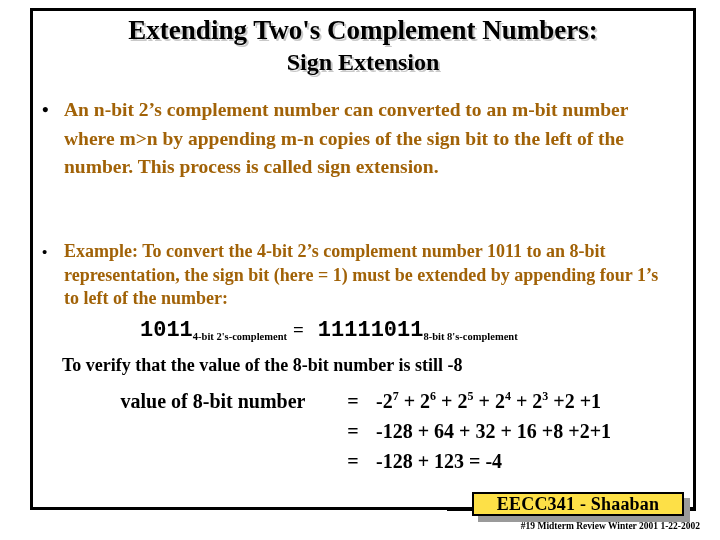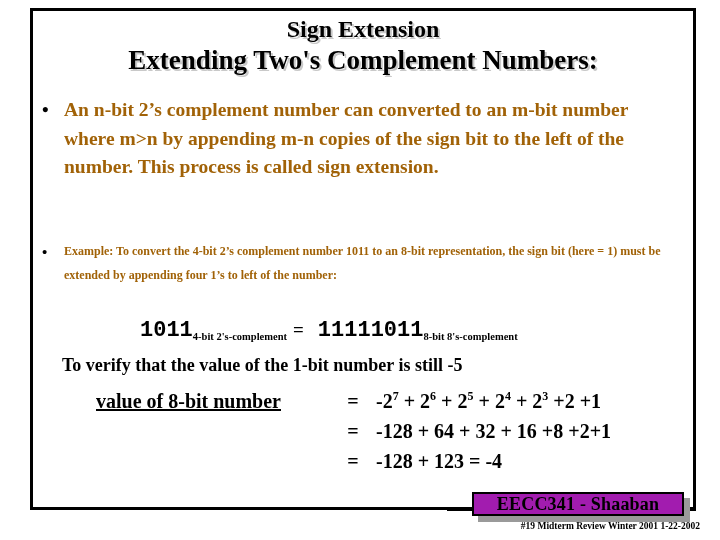--- a/index.html
+++ b/index.html
@@ -84,21 +84,21 @@
     width: 612px;
   }
   #bullet2 {
     top: 240px;
   }
   #bullet2 .bullet-dot {
     font-size: 15px;
     line-height: 24px;
   }
   #bullet2 .bullet-text {
-    font-size: 12px;
+    font-size: 18px;
     line-height: 23.5px;
     width: 610px;
   }
 
   
   .eq-binary {
     position: absolute;
     left: 140px;
     top: 318px;
     font-weight: bold;
@@ -142,23 +142,22 @@
   }
   .calc-row {
     display: flex;
     align-items: baseline;
     font-size: 20px;
     line-height: 30px;
     white-space: nowrap;
   }
   .calc-row .lhs {
     width: 234px;
-    text-align: left;
+    text-align: center;
     padding-right: 12px;
-    text-decoration: underline;
   }
   .calc-row .eqc {
     width: 22px;
     text-align: center;
   }
   .calc-row .rhs {
     padding-left: 12px;
   }
   .calc-row sup {
     font-size: 12px;
@@ -190,21 +189,21 @@
     width: 212px;
     height: 24px;
     background: #9a9a9a;
   }
   .badge {
     position: absolute;
     left: 472px;
     top: 492px;
     width: 212px;
     height: 24px;
-    background: #a21caf;
+    background: #fde047;
     border: 2px solid #000;
     box-sizing: border-box;
     display: flex;
     align-items: center;
     justify-content: center;
   }
   .badge-text {
     font-size: 18px;
     font-weight: bold;
     letter-spacing: 0.2px;
@@ -222,39 +221,39 @@
   }
 </style>
 </head>
 <body>
 
 <div id="slide">
 
   <div class="frame"></div>
 
   <div class="title-block">
+    <div class="title-line">Extending Two's Complement Numbers:</div>
     <div class="title-line sub">Sign Extension</div>
-    <div class="title-line">Extending Two's Complement Numbers:</div>
   </div>
 
   <div class="bullet-block bullet-row" id="bullet1" style="position:absolute; top:96px;">
     <span class="bullet-dot">•</span>
     <span class="bullet-text">An n-bit 2’s complement number can converted to an m-bit number where  m&gt;n  by appending  m-n  copies of the sign bit to the left of the number.  This process is called sign extension.</span>
   </div>
 
   <div class="bullet-block bullet-row" id="bullet2" style="position:absolute; top:240px;">
     <span class="bullet-dot">•</span>
     <span class="bullet-text">Example:  To convert  the  4-bit 2’s complement number 1011 to an  8-bit representation, the sign bit (here = 1)  must be extended  by appending four  1’s to left of the number:</span>
   </div>
 
   <div class="eq-binary">
     <span class="big">1011</span><span class="sub">4-bit 2's-complement</span><span class="eqsign">=</span><span class="gap"></span><span class="big">11111011</span><span class="sub">8-bit 8's-complement</span>
   </div>
 
-  <div class="verify-line">To verify that the value of the 1-bit number is still -5</div>
+  <div class="verify-line">To verify that the value of the 8-bit number is still -8</div>
 
   <div class="calc" id="calc-block">
       <div class="calc-row">
         <span class="lhs">value of 8-bit number</span>
         <span class="eqc">=</span>
         <span class="rhs">-2<sup>7</sup>  +  2<sup>6</sup> + 2<sup>5</sup> + 2<sup>4</sup> + 2<sup>3</sup> +2 +1</span>
       </div>
       <div class="calc-row">
         <span class="lhs"></span>
         <span class="eqc">=</span>

